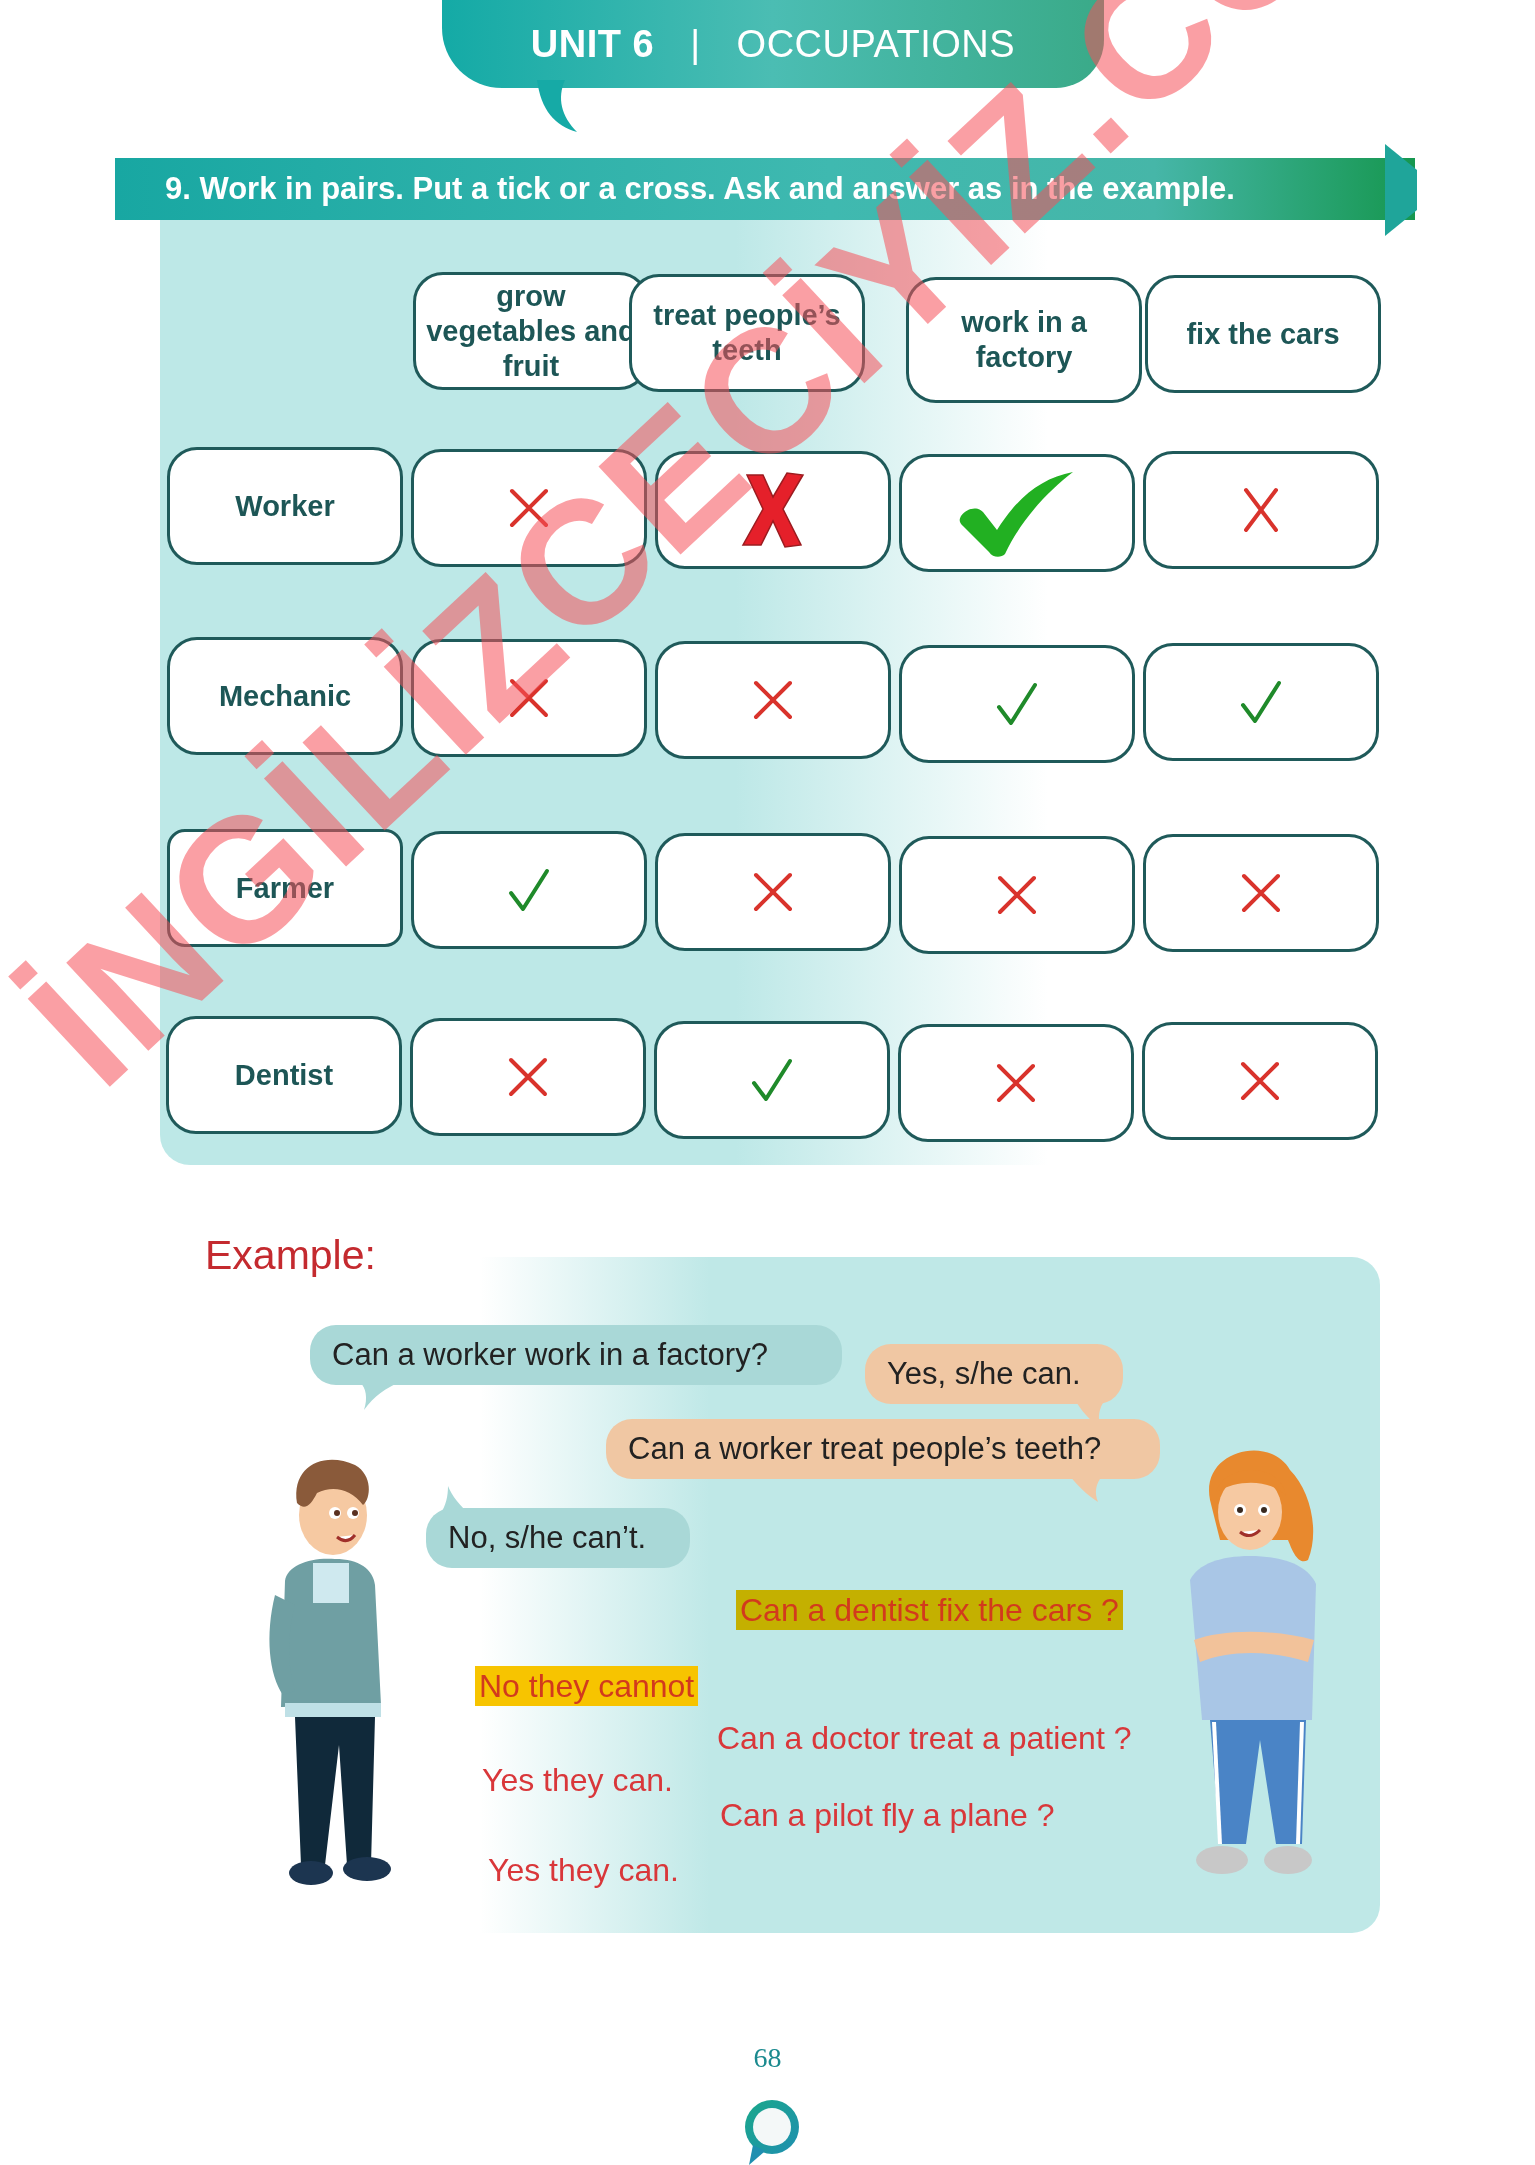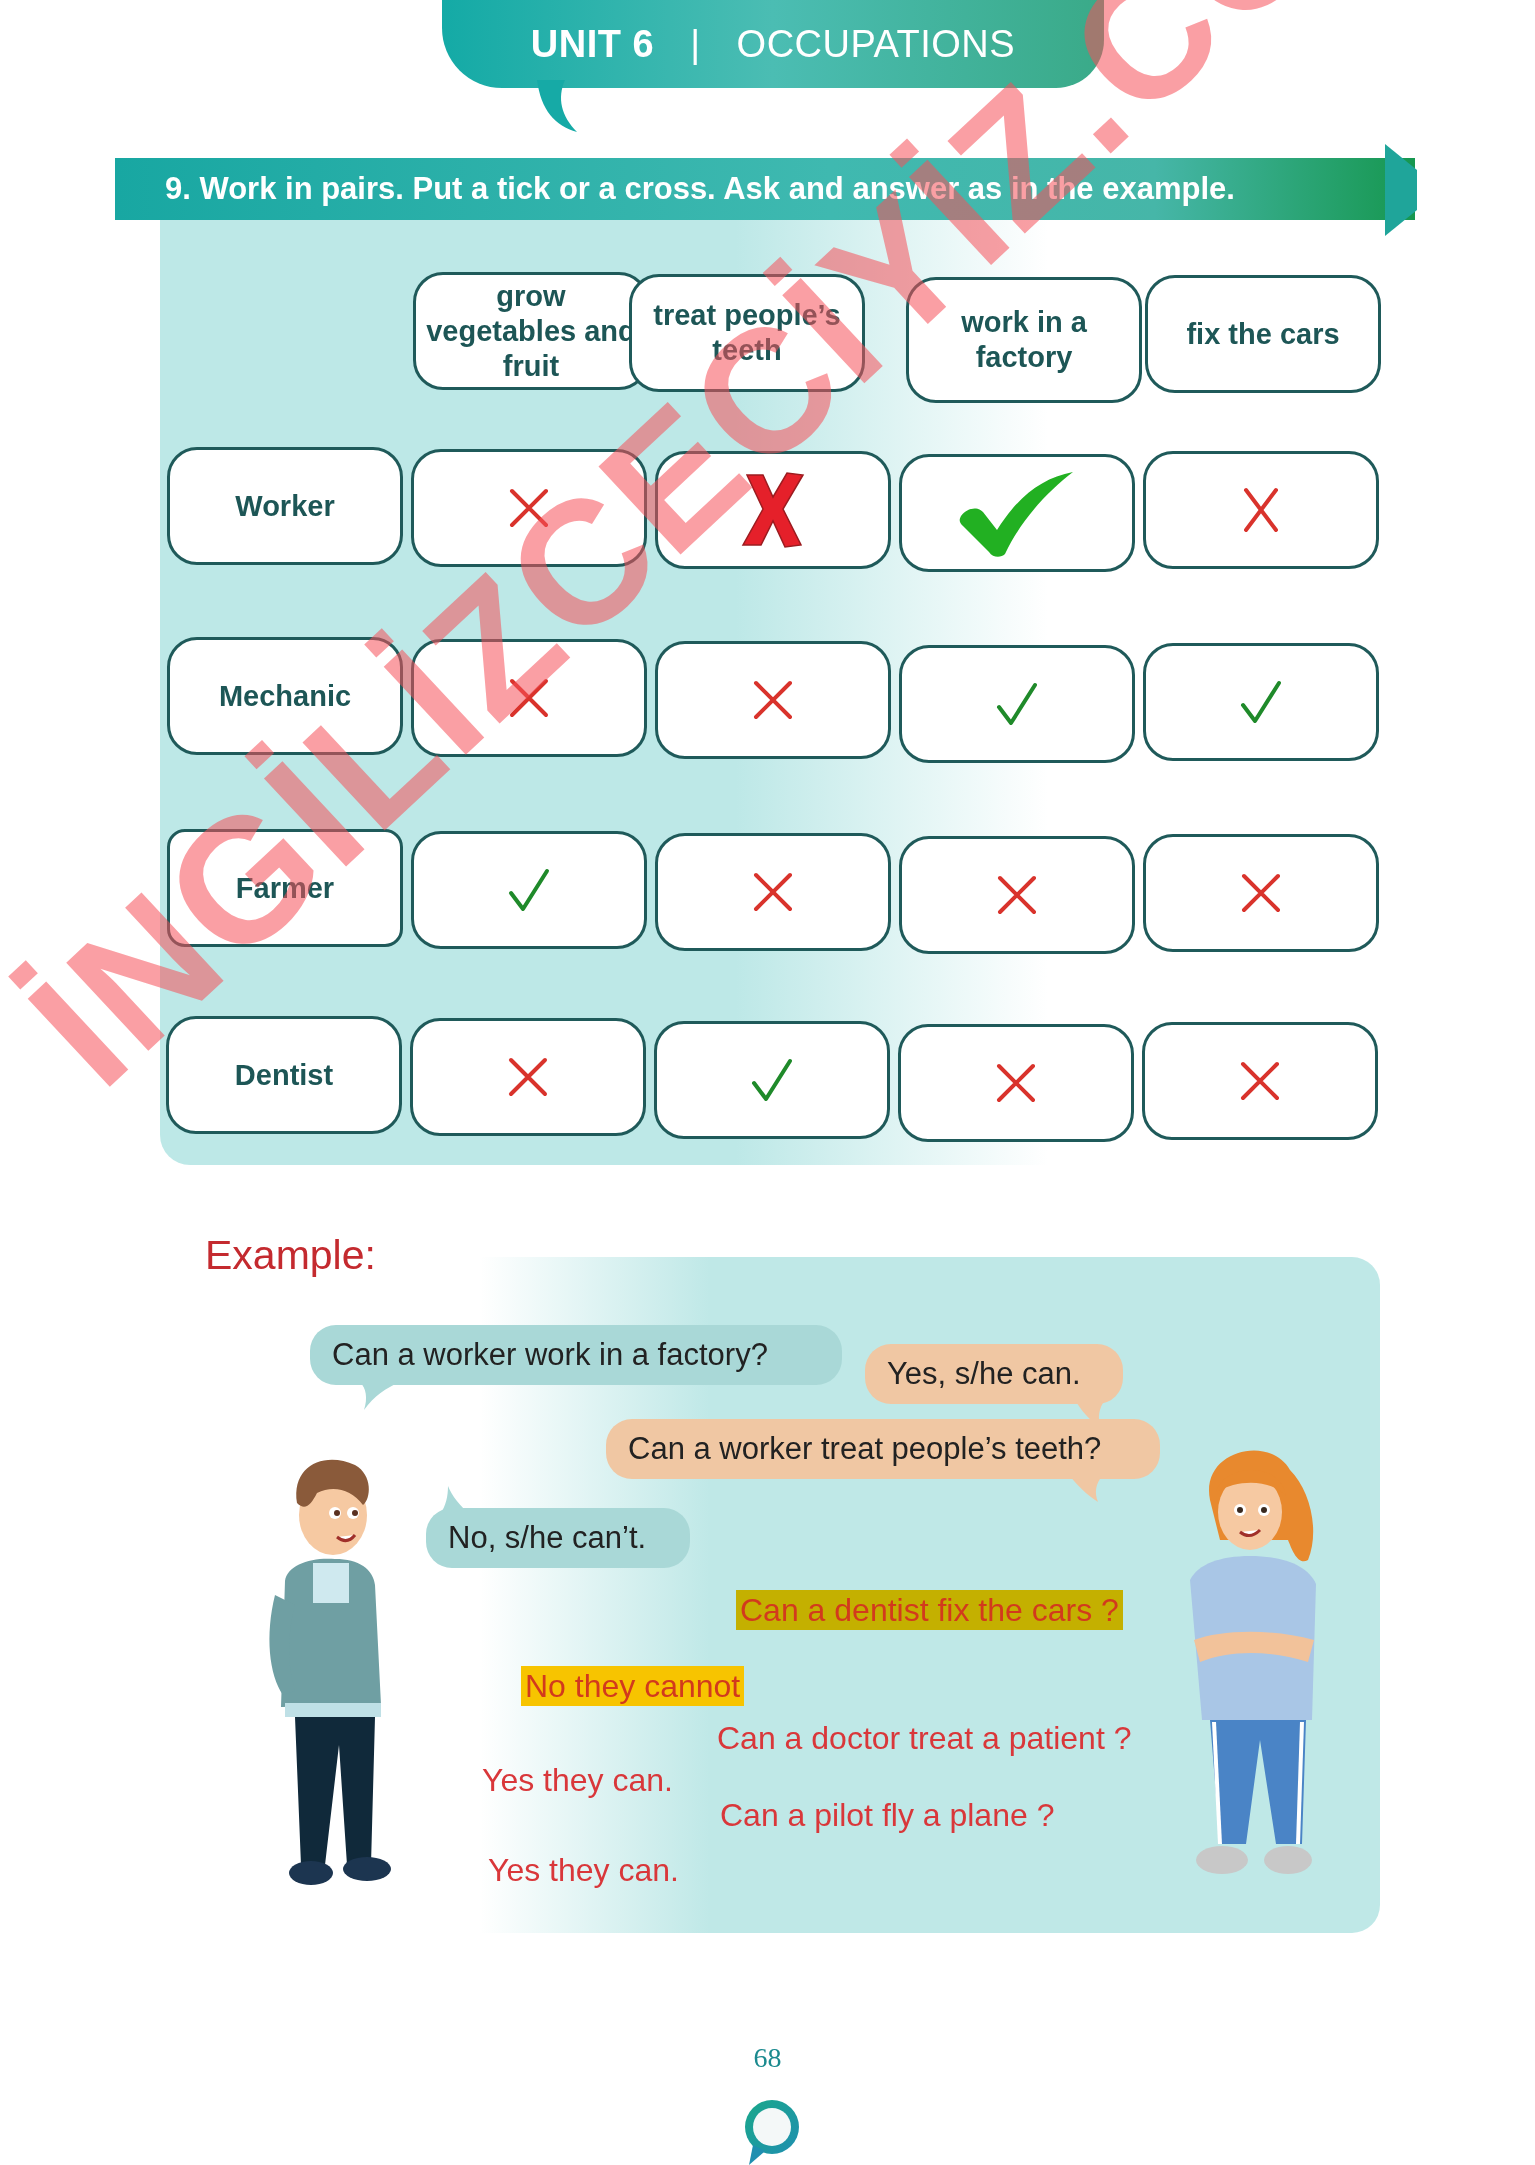--- a/index.html
+++ b/index.html
@@ -229,21 +229,21 @@
 <svg class="tail" style="left:440px;top:1486px;" width="30" height="28" viewBox="0 0 30 28">
     <path d="M8 0 C12 10 20 20 30 28 L0 28 C6 20 8 10 8 0 Z" fill="#a9d8d7"></path>
   </svg>
 <div class="bubble teal" style="left:426px;top:1508px;width:264px;height:60px;">
   <span>No, s/he can’t.</span>
 </div>
 
 <div class="red-text" style="left:716px;top:1592px;">
   <span class="hl-olive">Can a dentist fix the cars ?</span>
 </div>
-<div class="red-text" style="left:455px;top:1668px;margin-left:46px;">
+<div class="red-text" style="left:455px;top:1668px;">
   <span class="hl-gold">No they cannot</span>
 </div>
 <div class="red-text" style="left:697px;top:1720px;">Can a doctor treat a patient ?</div>
 <div class="red-text" style="left:462px;top:1762px;">Yes they can.</div>
 <div class="red-text" style="left:700px;top:1797px;">Can a pilot fly a plane ?</div>
 <div class="red-text" style="left:468px;top:1852px;">Yes they can.</div>
 
 <svg class="char" style="left:255px;top:1445px;" width="140" height="450" viewBox="0 0 140 450">
   <ellipse cx="78" cy="70" rx="34" ry="40" fill="#f6c9a2"></ellipse>
   <path d="M42 58 C36 20 70 6 100 20 C118 30 116 54 108 60 C96 44 78 40 62 48 C56 60 50 66 42 58 Z" fill="#8a5a3a"></path>

